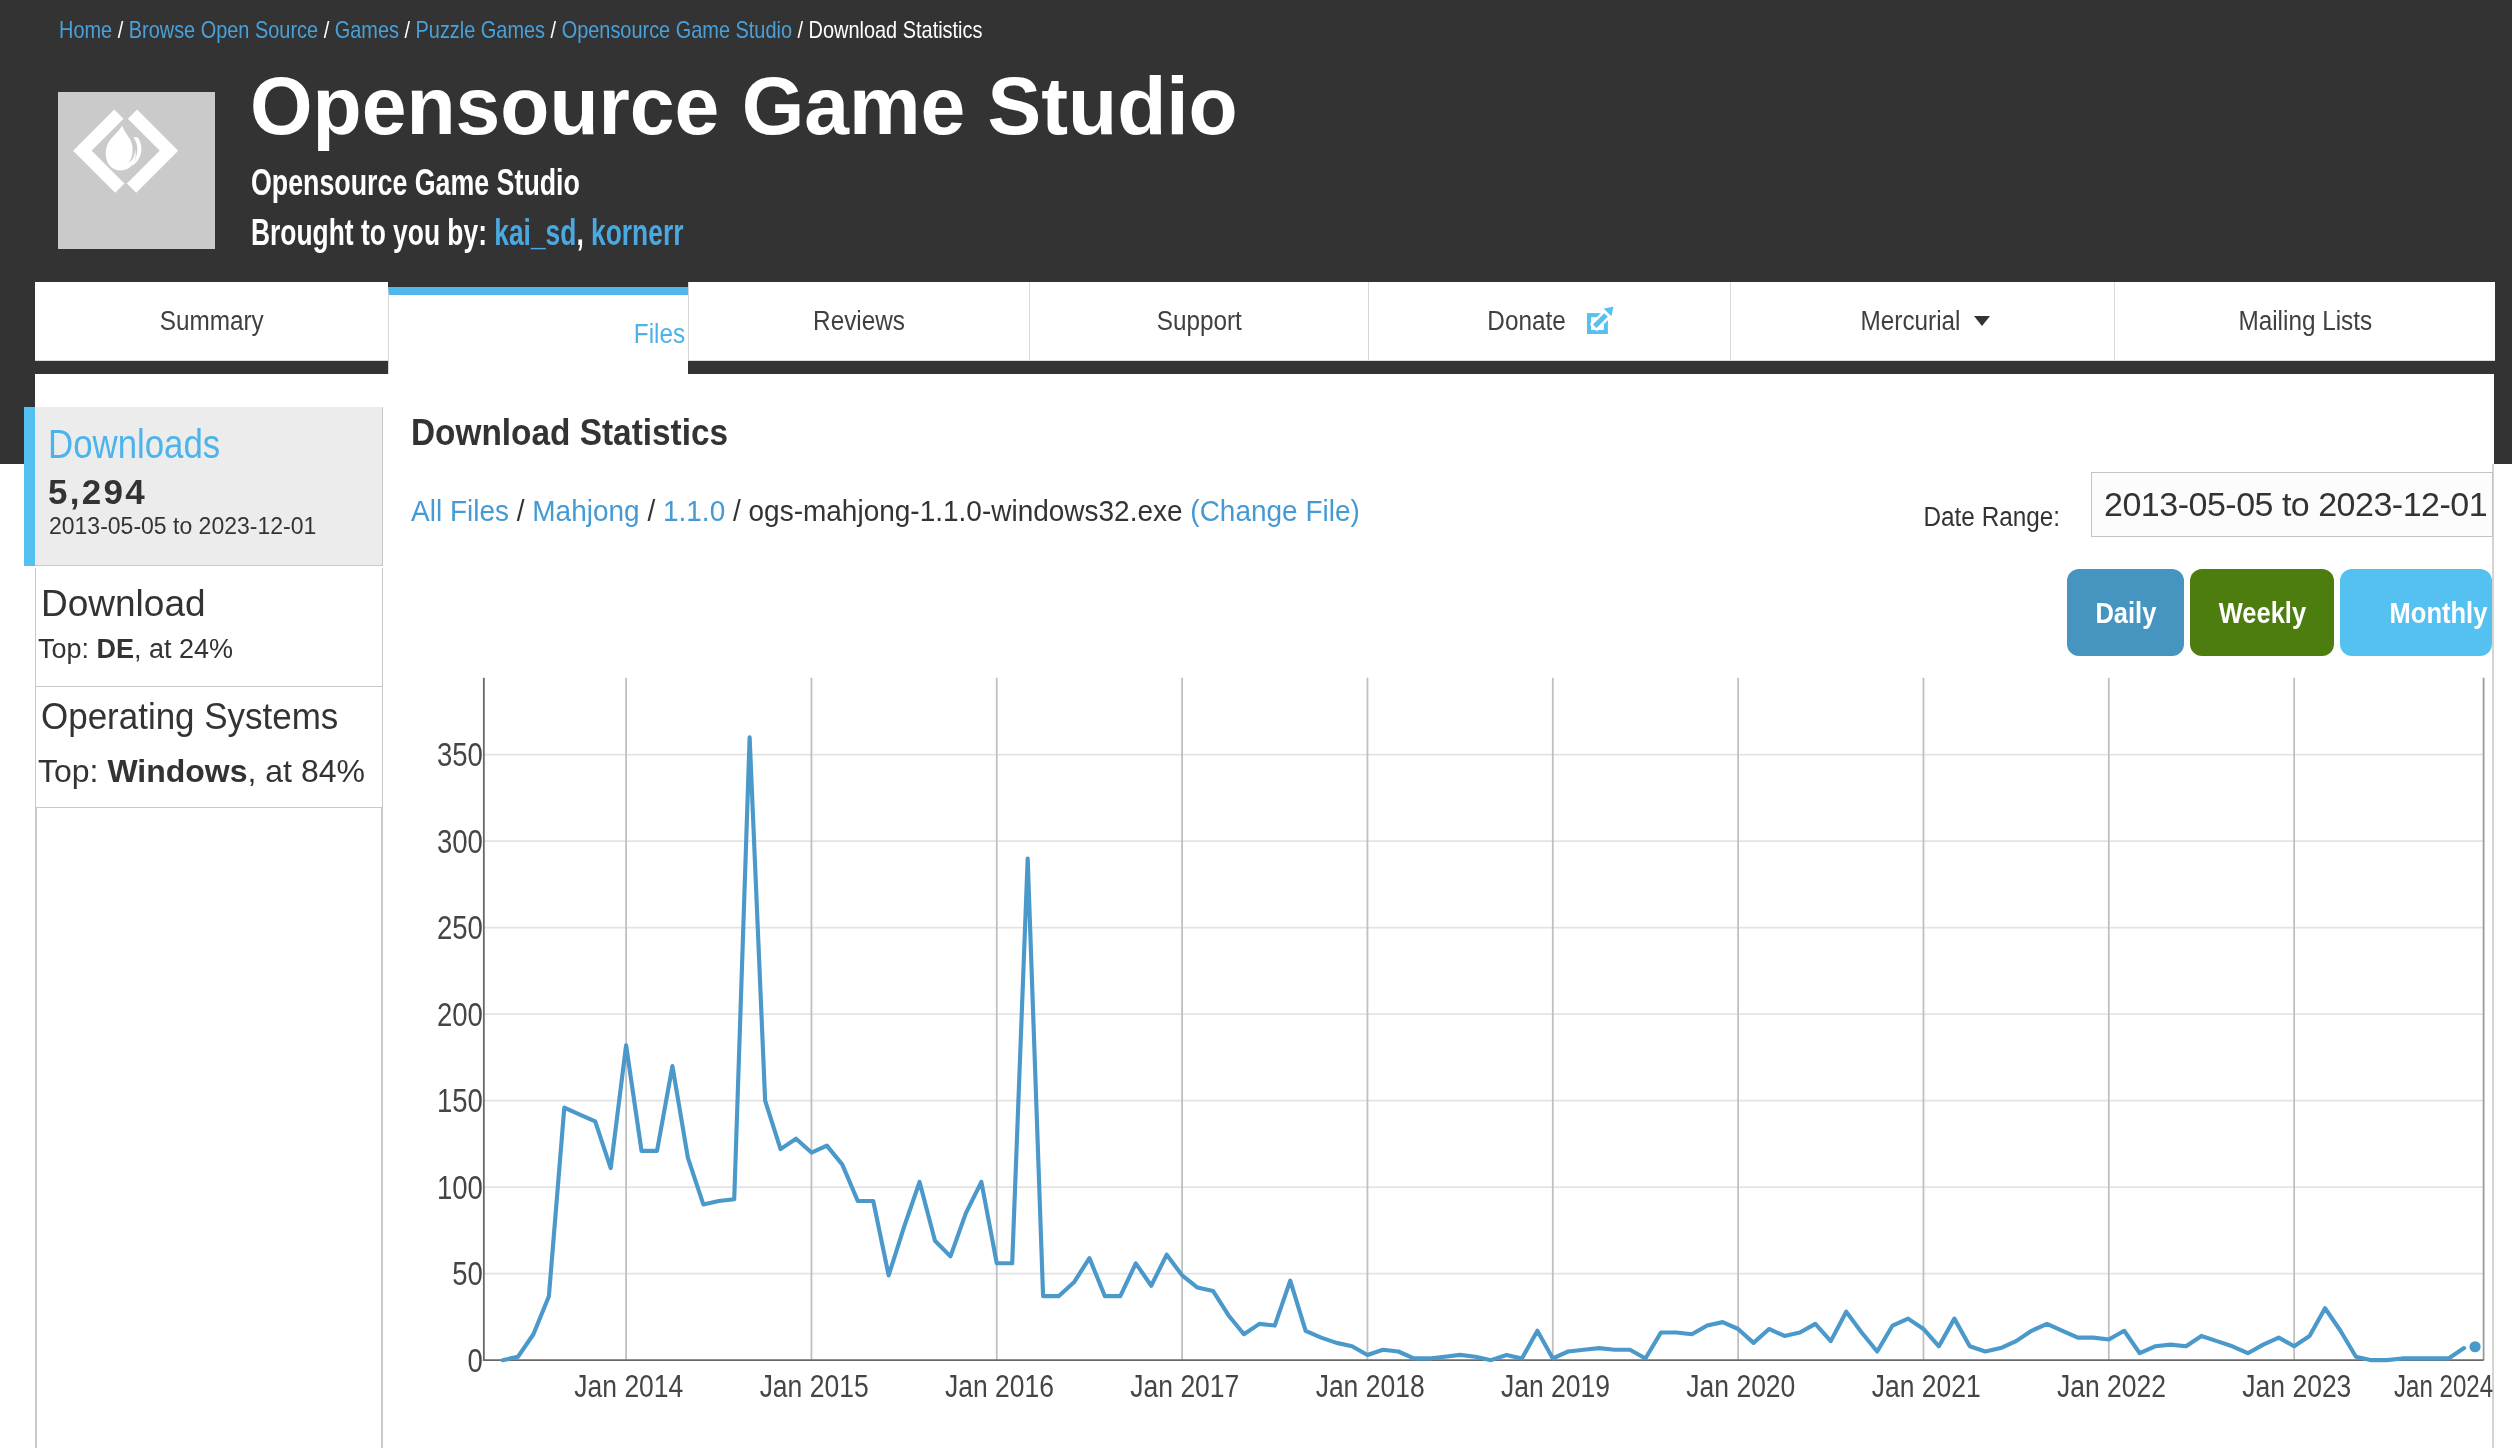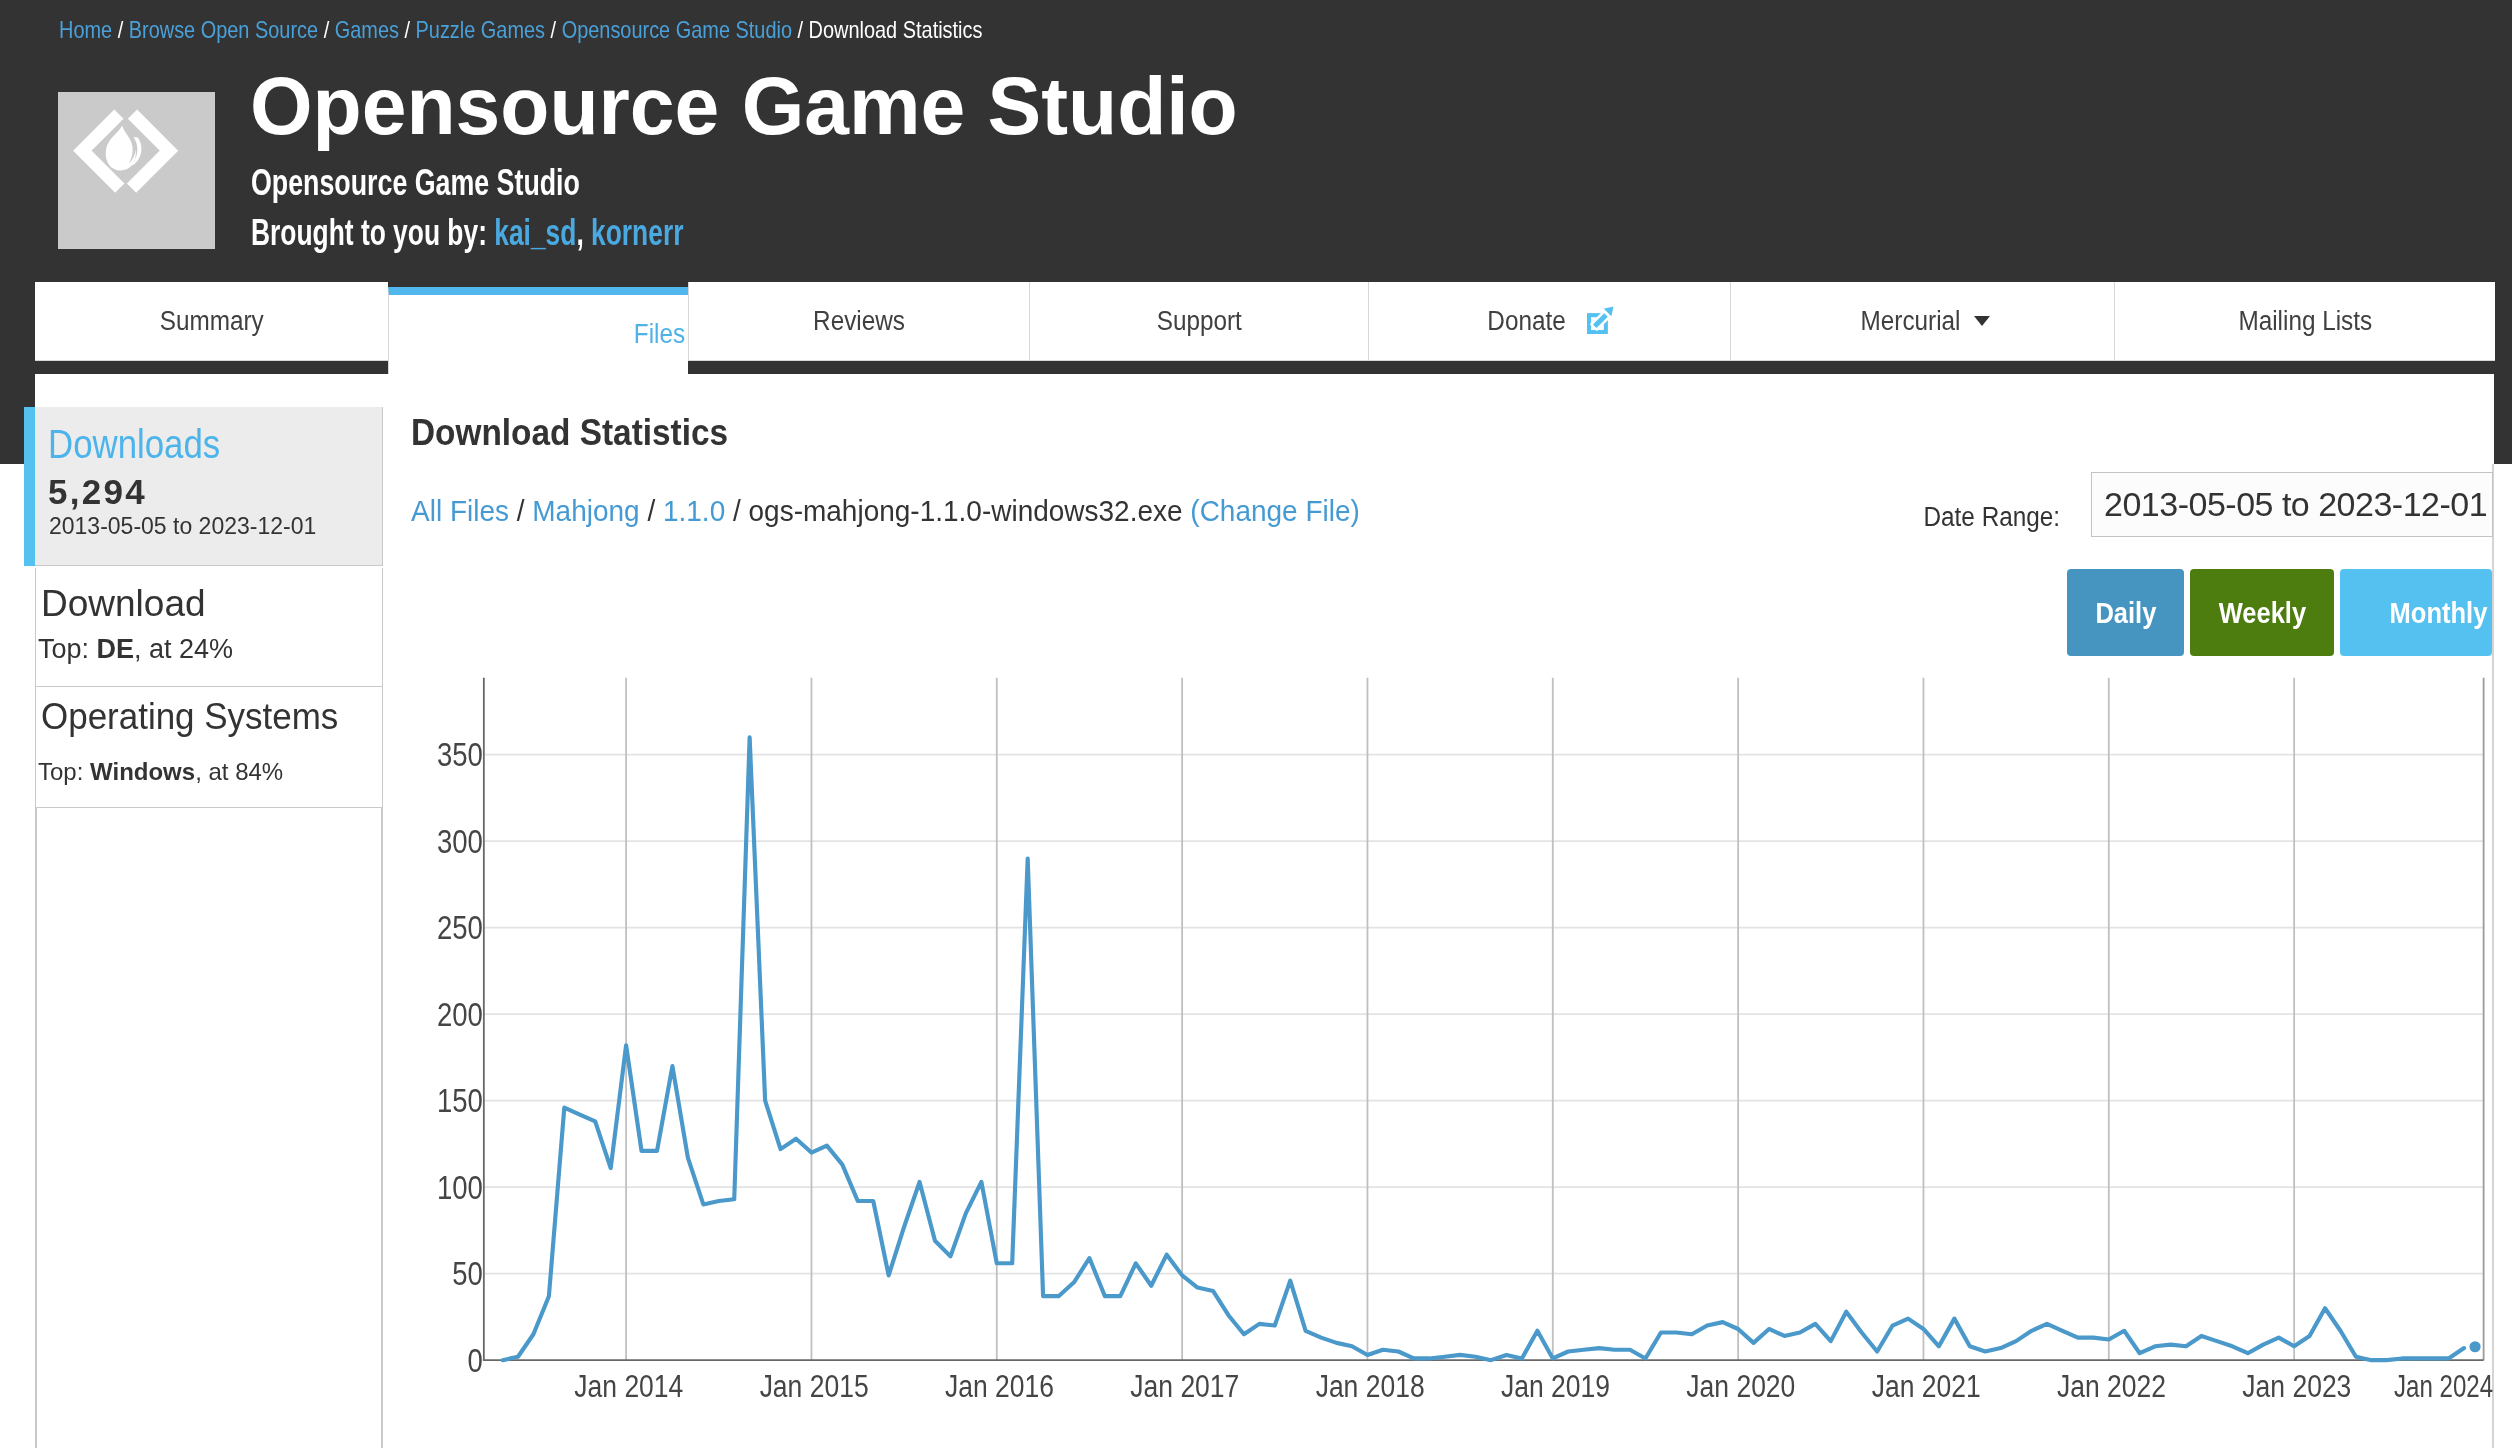--- a/index.html
+++ b/index.html
@@ -26,32 +26,32 @@
 #sb-accent { left:24px; top:407px; width:11.3px; height:159px; background:#55c1f0; }
 #sb-box1 { left:35px; top:407px; width:348px; height:159px; background:#ececec; border:1.8px solid #c9c9c9; border-left:none; border-top:none; }
 #sb-dl { left:48px; top:424px; font-size:41px; color:#4cb4ea; line-height:41px; transform:scaleX(0.849); transform-origin:0 0; }
 #sb-num { left:48px; top:474px; font-size:35px; font-weight:bold; color:#333; line-height:35px; letter-spacing:2.3px; }
 #sb-date { left:49px; top:515px; font-size:23px; color:#333; line-height:23px; }
 #sb-box2 { left:35px; top:568px; width:348px; height:119px; background:#fff; border:1.8px solid #c9c9c9; border-top:none; }
 #sb-count { left:41px; top:585px; font-size:37px; color:#333; line-height:37px; }
 #sb-top1 { left:38px; top:636px; font-size:27px; color:#333; line-height:27px; }
 #sb-box3 { left:35px; top:687px; width:348px; height:121px; background:#fff; border:1.8px solid #c9c9c9; border-top:none; }
 #sb-os { left:41px; top:698px; font-size:37px; color:#333; line-height:37px; transform:scaleX(0.945); transform-origin:0 0; white-space:nowrap; }
-#sb-top2 { left:38px; top:758px; font-size:24px; color:#333; line-height:27px; }
+#sb-top2 { left:38px; top:758px; font-size:32px; color:#333; line-height:27px; }
 #sb-left { left:35px; top:807px; width:1.8px; height:642px; background:#c9c9c9; }
 #sb-right { left:381px; top:807px; width:1.8px; height:642px; background:#c9c9c9; }
 #pg-right { left:2492px; top:464px; width:1.8px; height:985px; background:#d4d4d4; }
 
 #h1 { left:411px; top:415px; font-size:36px; font-weight:bold; color:#333; line-height:36px; transform:scaleX(0.927); transform-origin:0 0; white-space:nowrap; }
 #fcrumb { left:411px; top:497px; font-size:29px; color:#333; line-height:29px; transform:scaleX(0.965); transform-origin:0 0; white-space:nowrap; }
 #fcrumb a { color:#459ad4; text-decoration:none; }
 #daterange { left:1805px; top:504px; width:255px; text-align:right; font-size:27px; color:#333; line-height:27px; transform:scaleX(0.9); transform-origin:100% 0; }
 #dateinput { left:2091px; top:472px; width:402px; height:65px; background:#fcfcfc; border:1.8px solid #c3c3c3;
   display:flex; align-items:center; justify-content:center; font-size:34px; color:#333; letter-spacing:-0.5px; padding-left:7.2px; }
-.btn { top:569px; height:87px; border-radius:4px; color:#fff; font-weight:bold; font-size:30px;
+.btn { top:569px; height:87px; border-radius:12px; color:#fff; font-weight:bold; font-size:30px;
   display:flex; align-items:center; justify-content:center; }
 .btn span { display:inline-block; transform:scaleX(0.85); }
 #btn-daily { left:2067px; width:117px; background:#4695c1; }
 #btn-weekly { left:2190px; width:144px; background:#4d7c0f; }
 #btn-monthly { left:2340px; width:152px; background:#55c1f0;padding-left:45px; }
 #chart { position:absolute; left:0; top:0; }
 .axlab { font-family:"Liberation Sans", sans-serif; font-size:34px; fill:#454545; }
 .ylab { font-family:"Liberation Sans", sans-serif; font-size:36px; fill:#454545; }
 </style></head>
 <body>

